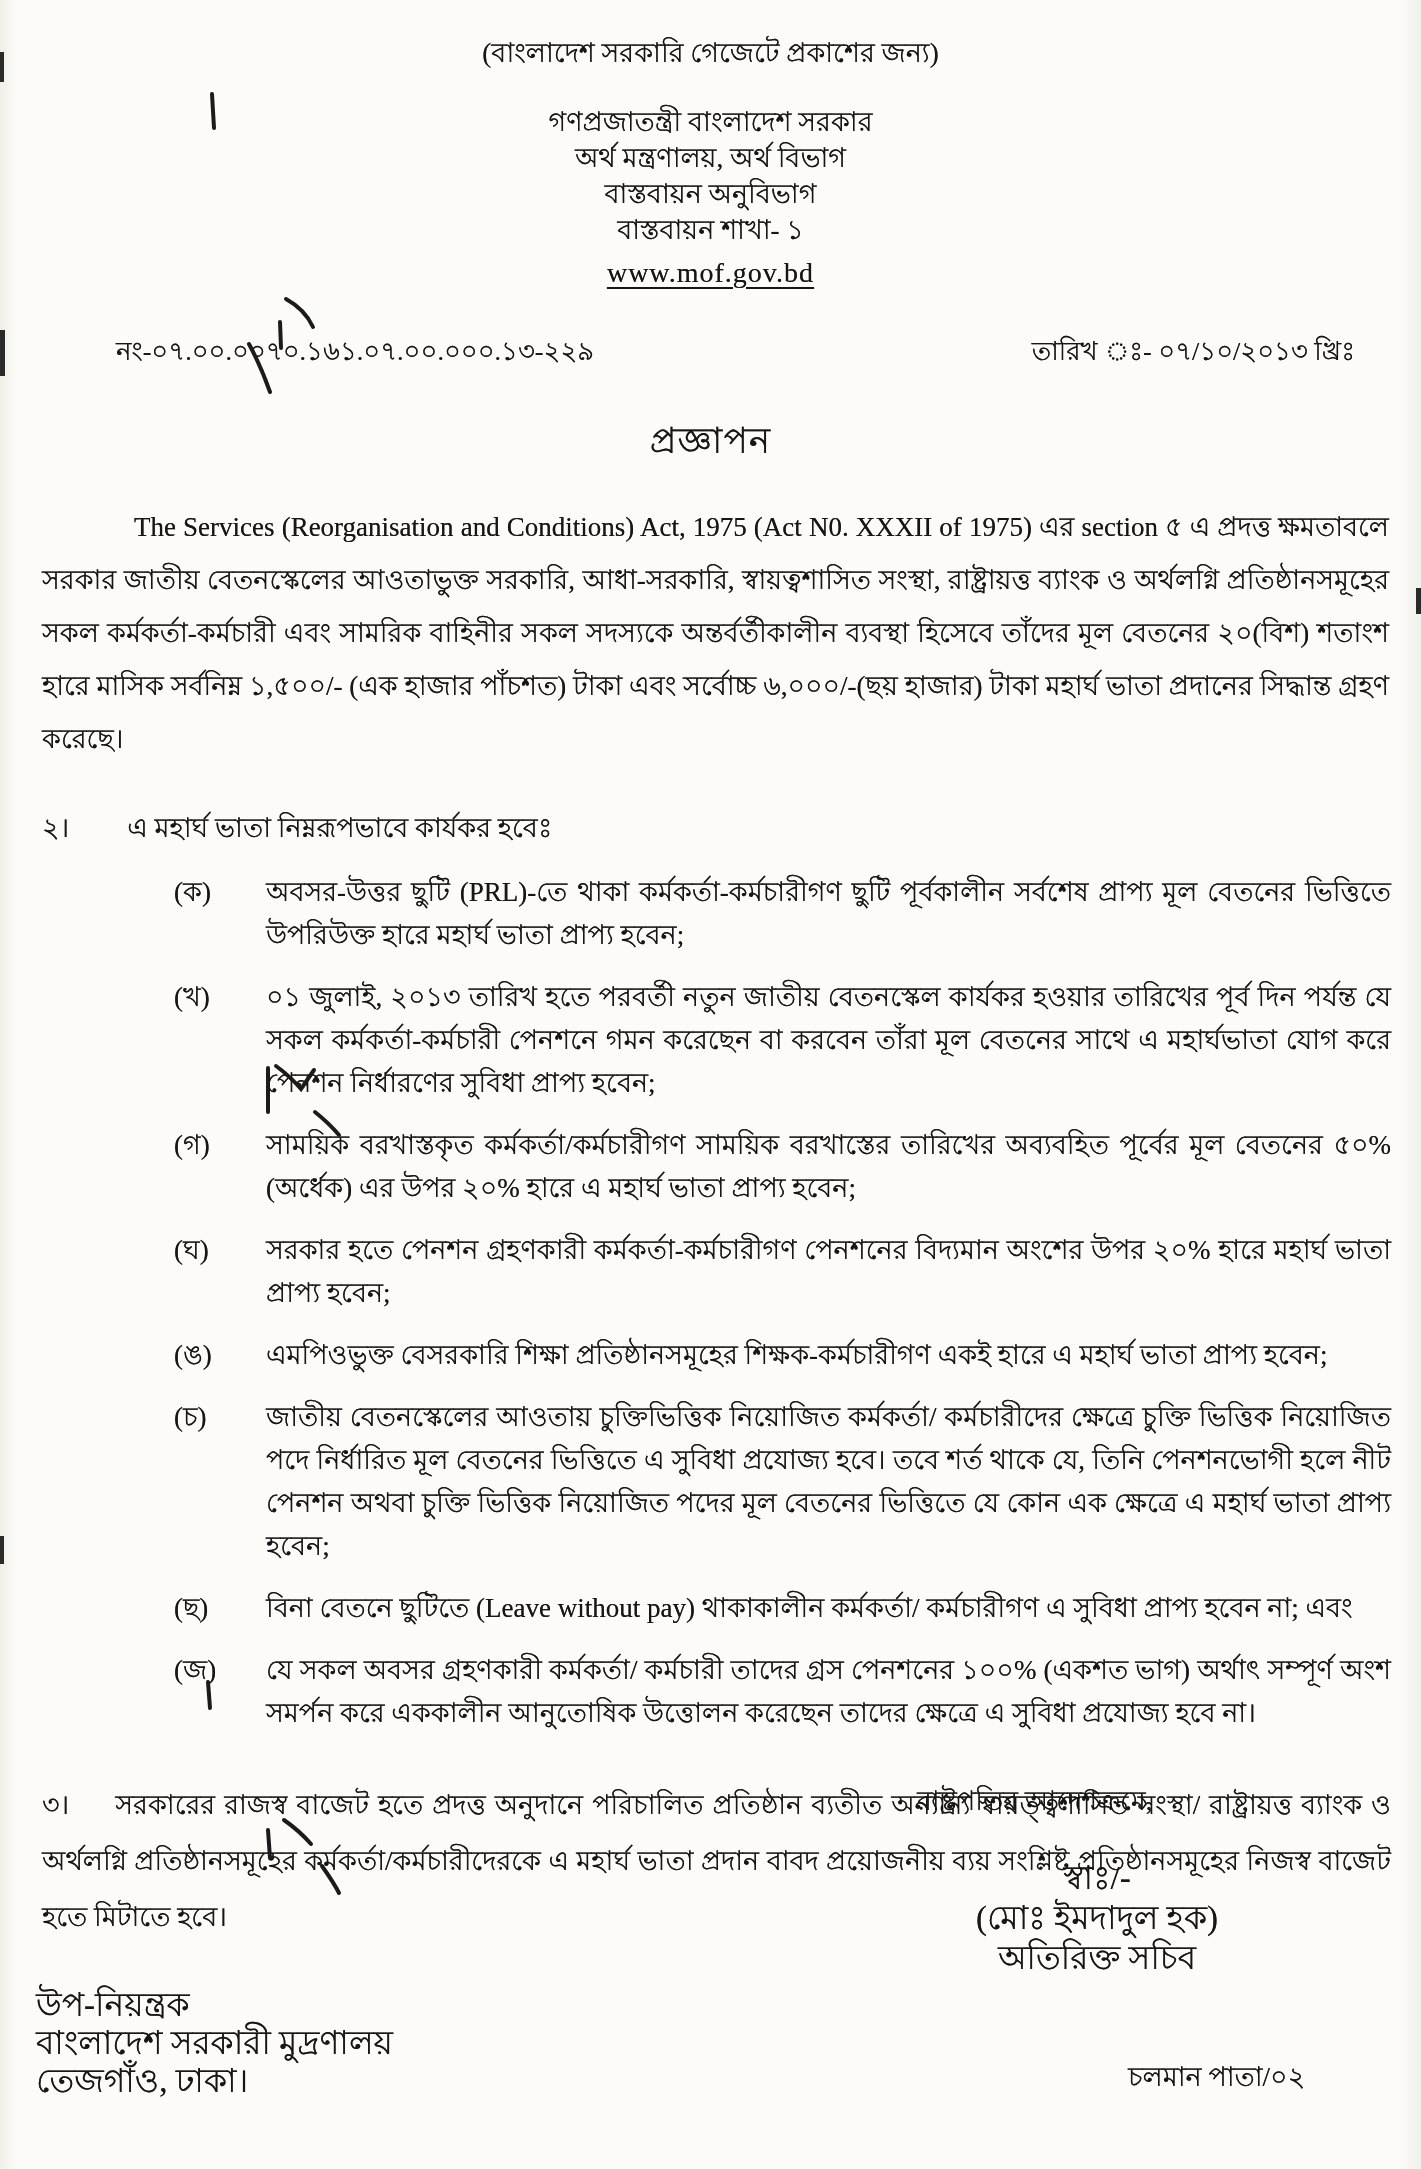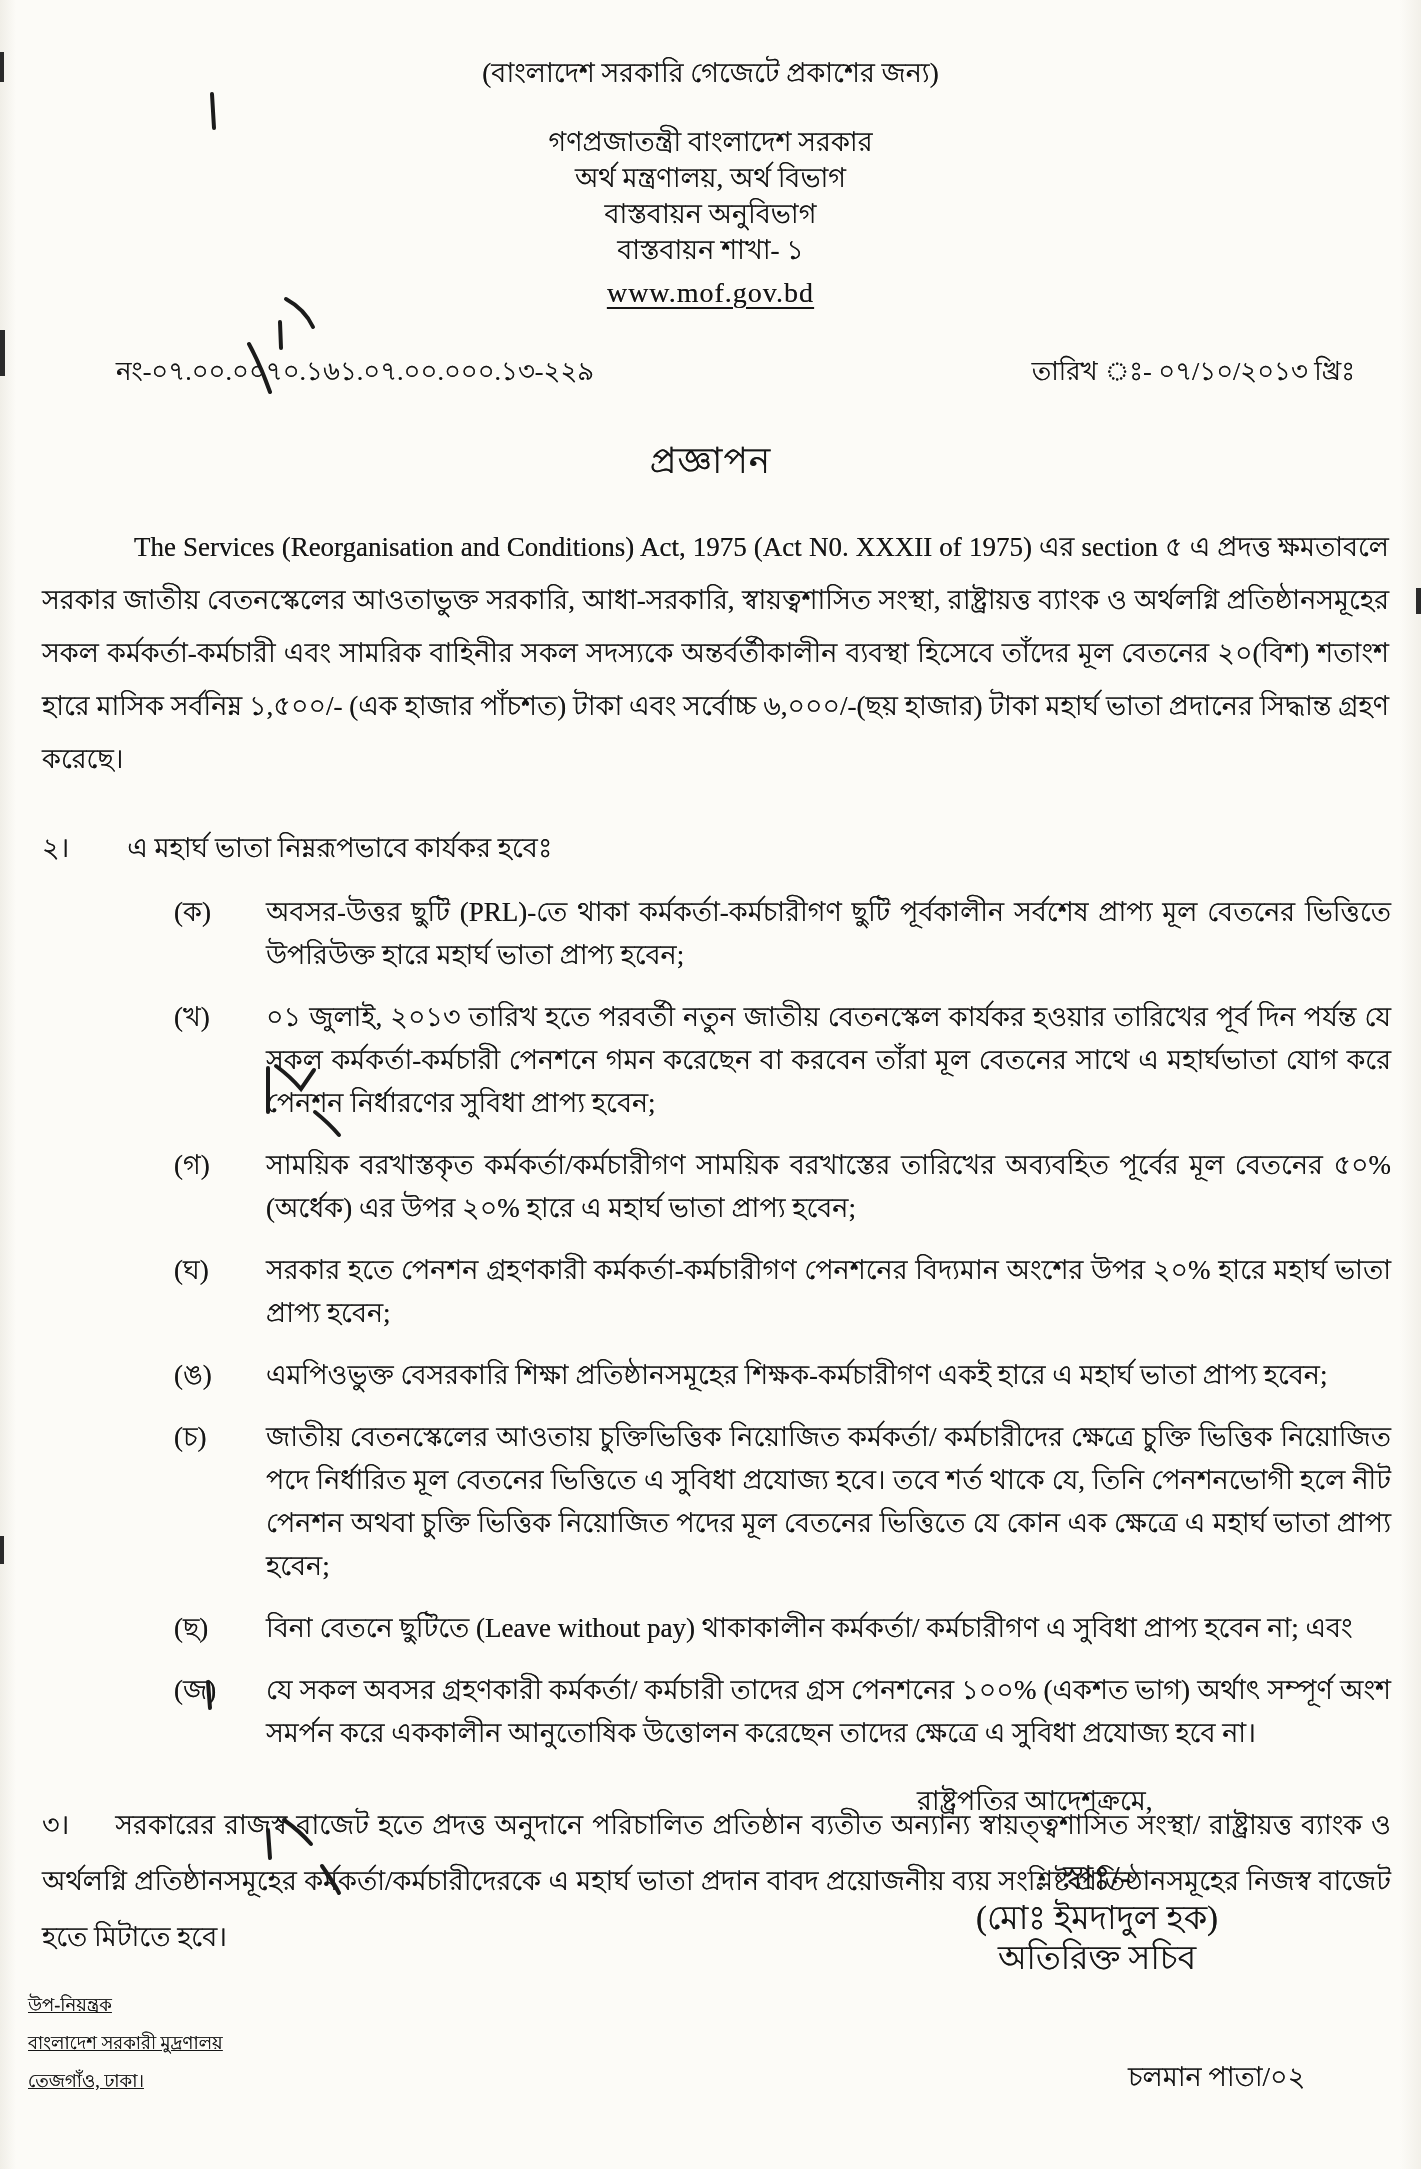--- a/index.html
+++ b/index.html
@@ -6,21 +6,21 @@
   .page{
     position:relative;
     width:1421px;height:2169px;
     margin:0 auto;
     background:linear-gradient(90deg,#f0eee7 0px,#fcfbf7 16px,#fcfbf7 1400px,#f2f0e9 1421px);
     color:#161616;
     font-family:"Liberation Serif","DejaVu Serif",serif;
     overflow:hidden;
     text-shadow:0 0 .5px rgba(20,20,20,.75);
   }
-  .top{padding-top:52px;text-align:center;}
+  .top{padding-top:32px;text-align:center;}
   .gazette-note{font-size:27px;}
   .dept{margin-top:27px;font-size:27px;line-height:36px;}
   .website{display:inline-block;margin-top:9px;font-size:28px;letter-spacing:1px;
     text-decoration:underline;text-underline-offset:5px;}
   .memo-row{display:flex;justify-content:space-between;align-items:baseline;
     margin:42px 66px 0 116px;font-size:26px;gap:29px;}
   .doc-title{margin-top:38px;text-align:center;font-size:36px;letter-spacing:1px;}
   .para1{margin:28px 32px 0 42px;font-size:27px;line-height:53px;
     text-align:justify;text-indent:92px;}
   .sec-head{margin:41px 32px 0 42px;font-size:27px;}
@@ -28,21 +28,21 @@
   .tab2{display:inline-block;width:46px;}
   .clauses{margin:0;}
   .clause{display:flex;margin:19px 30px 0 174px;font-size:27px;line-height:43px;}
   .clause-label{flex:none;width:92px;}
   .clause-text{flex:1;text-align:justify;}
   .sec-para{margin:42px 30px 0 42px;font-size:27px;line-height:56px;text-align:justify;}
   .sec-para.last{margin-top:20px;line-height:53px;}
   .by-order{position:absolute;left:905px;top:1780px;font-size:27px;margin-left:12px;}
   .sig-block{position:absolute;left:922px;top:1858px;width:350px;
     text-align:center;font-size:33px;line-height:40px;}
-  .printer-block{position:absolute;left:28px;top:1986px;font-size:18px;line-height:38px;text-decoration:underline;}
+  .printer-block{position:absolute;left:36px;top:1986px;font-size:33px;line-height:38px;}
   .continuation{position:absolute;left:1128px;top:2056px;font-size:27px;}
   .marks{position:absolute;left:0;top:0;width:1421px;height:2169px;
     pointer-events:none;z-index:5;}
 </style>
 </head>
 <body>
 
 <div class="page">
 
   <div class="top">

